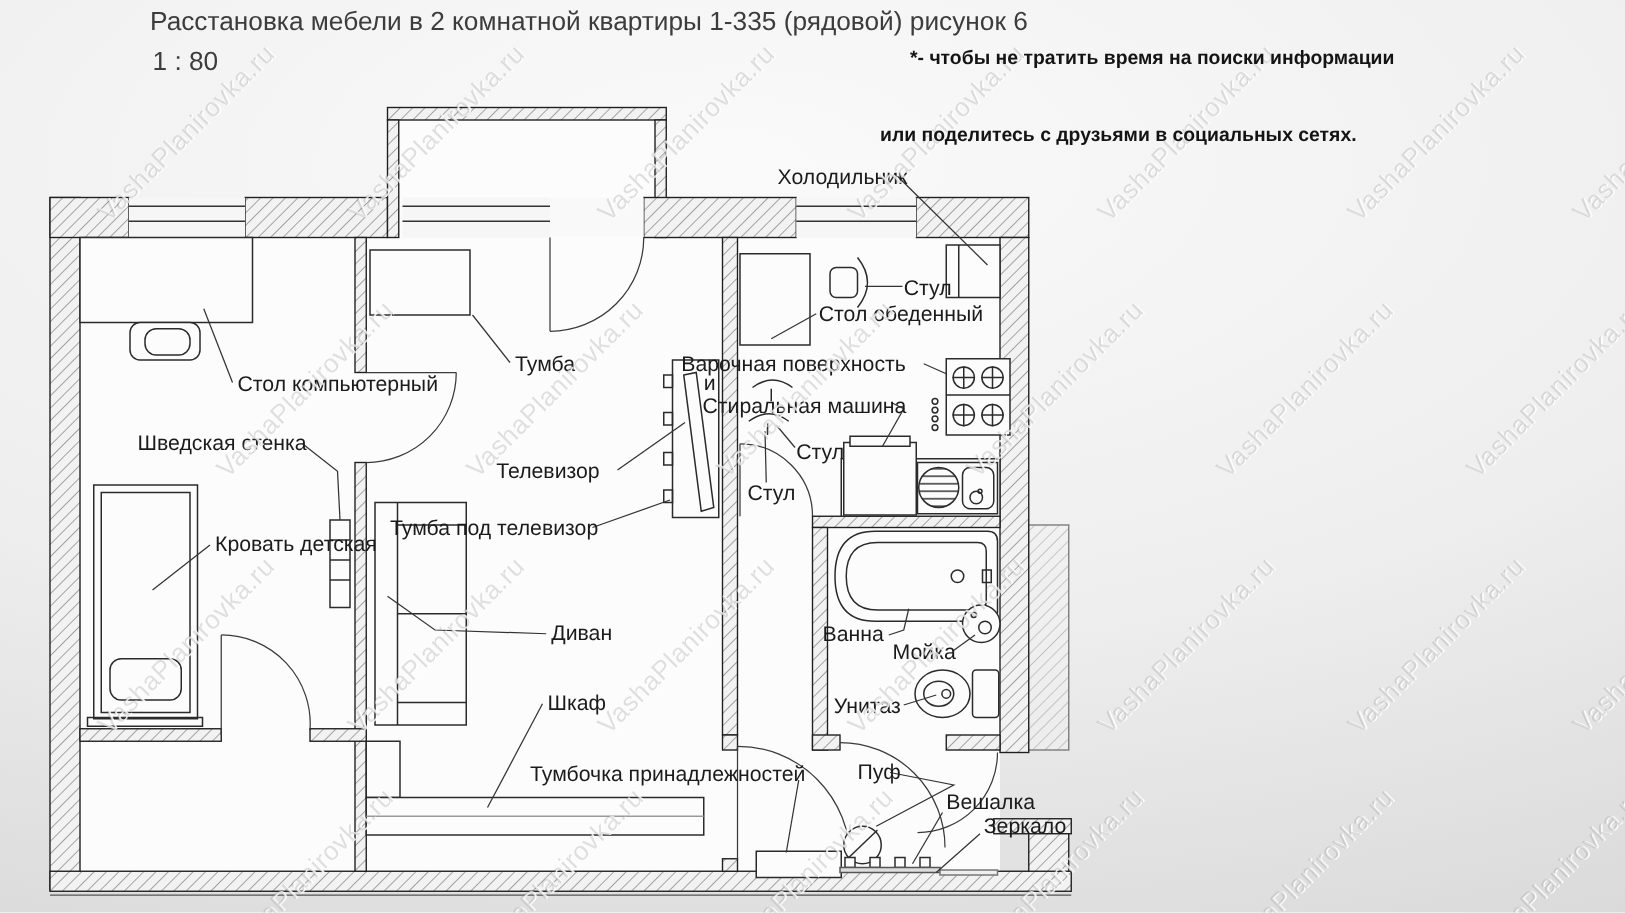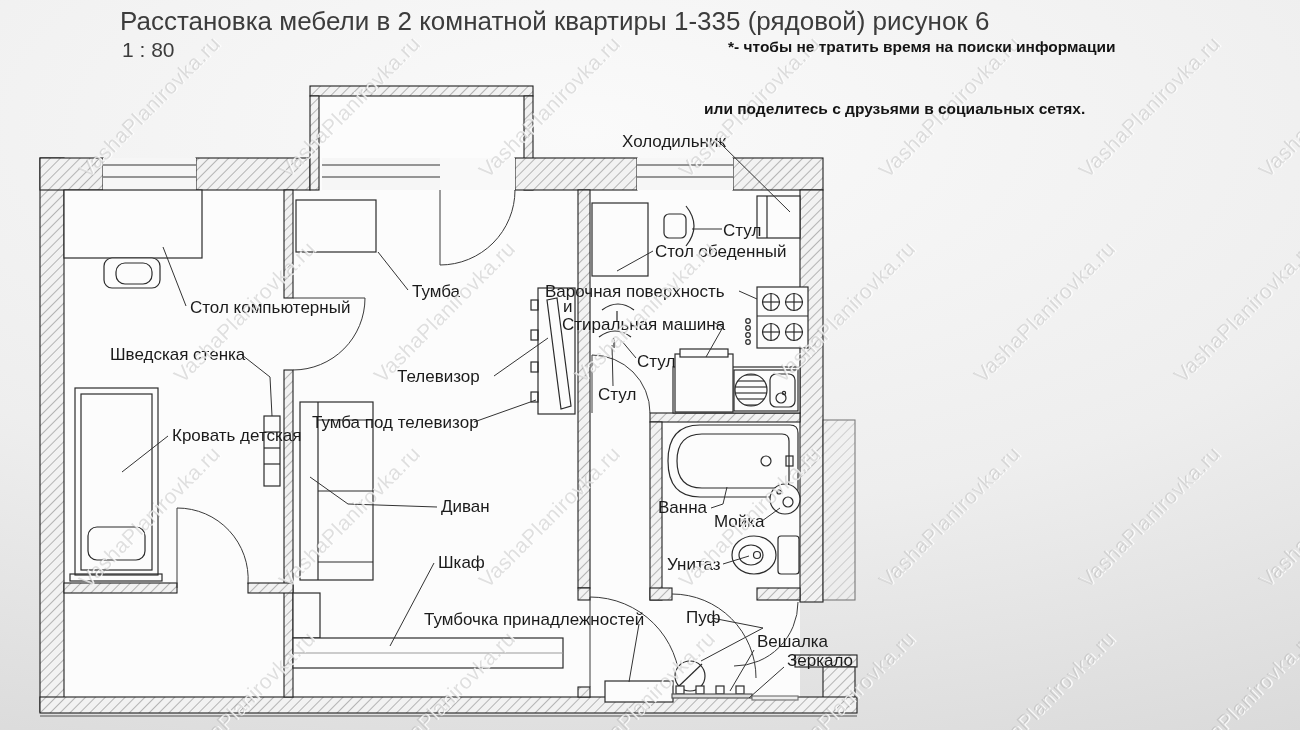--- a/index.html
+++ b/index.html
@@ -1,19 +1,19 @@
 <!DOCTYPE html>
 <html><head>
 <meta charset="utf-8">
 <style>
   html,body{margin:0;padding:0;}
   body{font-family:"Liberation Sans", sans-serif;}
   #stage{position:relative;width:1300px;height:730px;overflow:hidden;
     background:radial-gradient(120% 95% at 45% 18%, #fafafa 0%, #eeeeee 55%, #d9d9d9 100%);}
-  .title{position:absolute;left:120px;top:6px;font-size:26px;color:#3c3c3c;white-space:nowrap;}
+  .title{position:absolute;left:120px;top:6px;font-size:21px;color:#3c3c3c;white-space:nowrap;}
   .scale{position:absolute;left:122px;top:38px;font-size:21px;color:#3c3c3c;}
   .note{position:absolute;font-size:15.5px;font-weight:bold;color:#141414;white-space:nowrap;}
   .n1{left:728px;top:38px;}
   .n2{left:736px;top:59px;}
   .n3{left:704px;top:80px;margin-top:20px;}
   .n4{left:728px;top:116px;}
   .wm{position:absolute;font-size:21px;letter-spacing:.5px;color:rgba(120,120,120,.22);
       text-shadow:1px 1px 0 rgba(255,255,255,.85);transform:rotate(-45deg);white-space:nowrap;pointer-events:none;}
   svg{position:absolute;left:0;top:0;}
   svg text{font-family:"Liberation Sans", sans-serif;font-size:17px;fill:#1b1b1b;}

